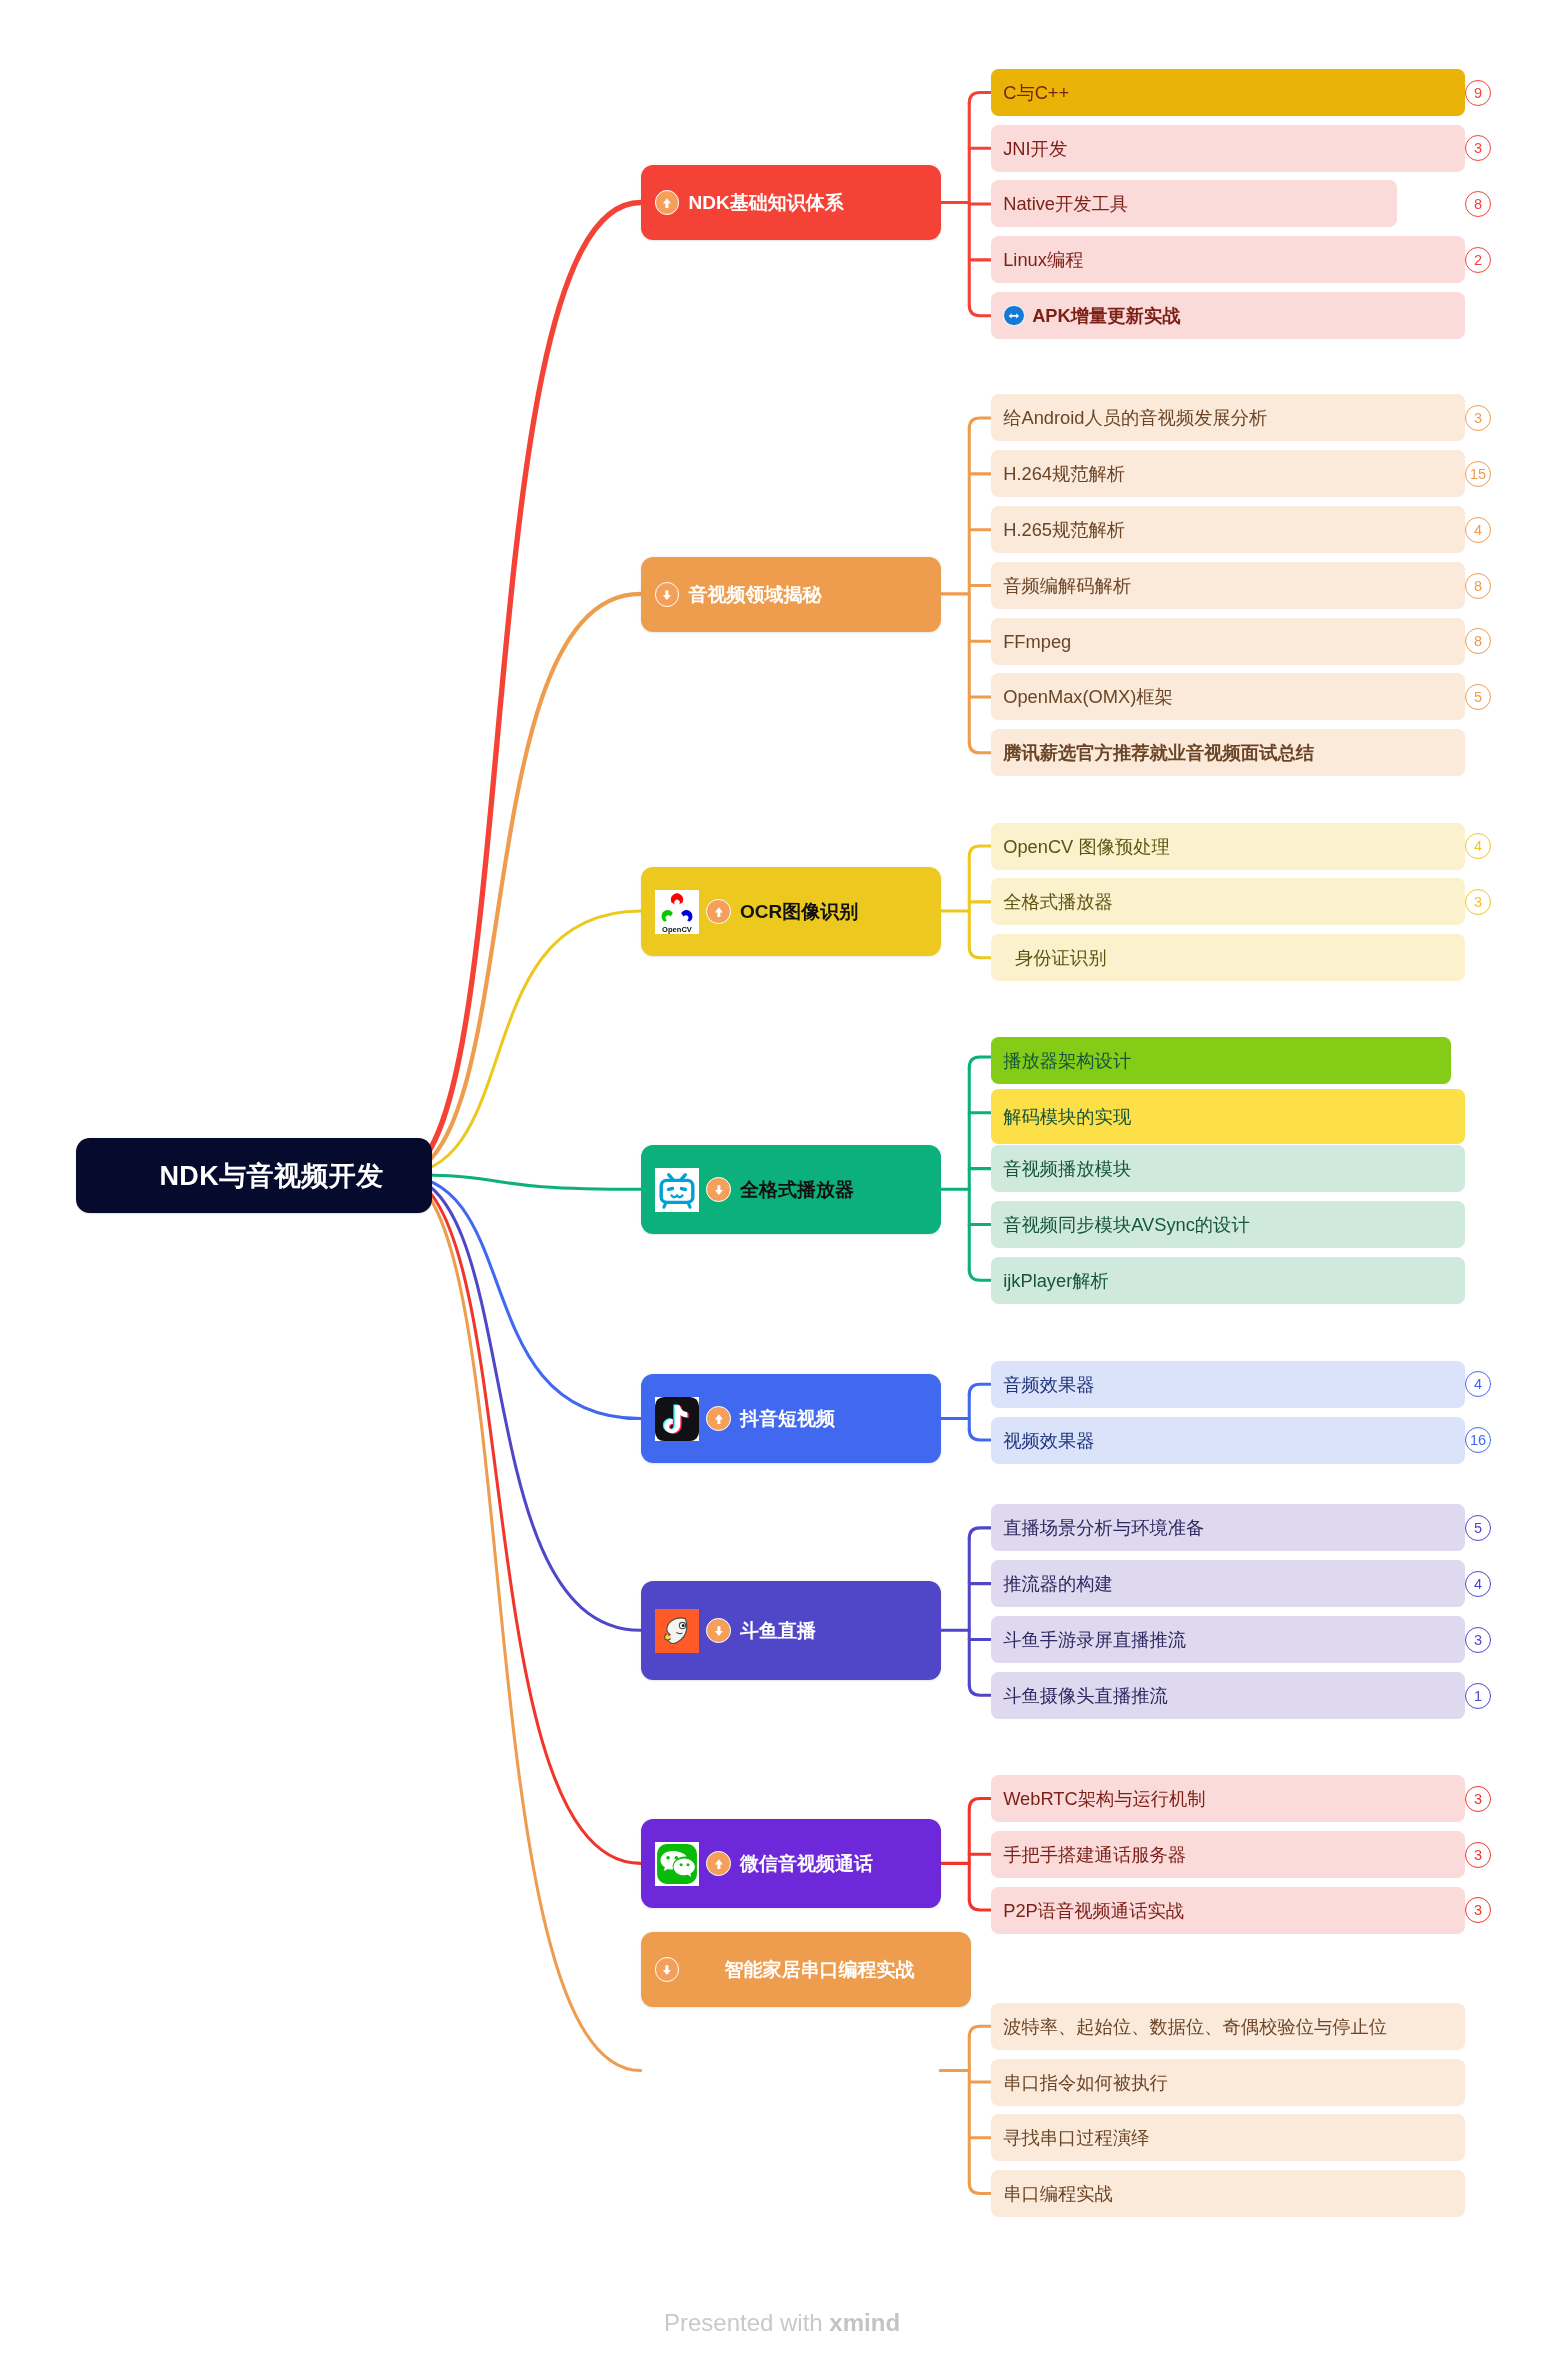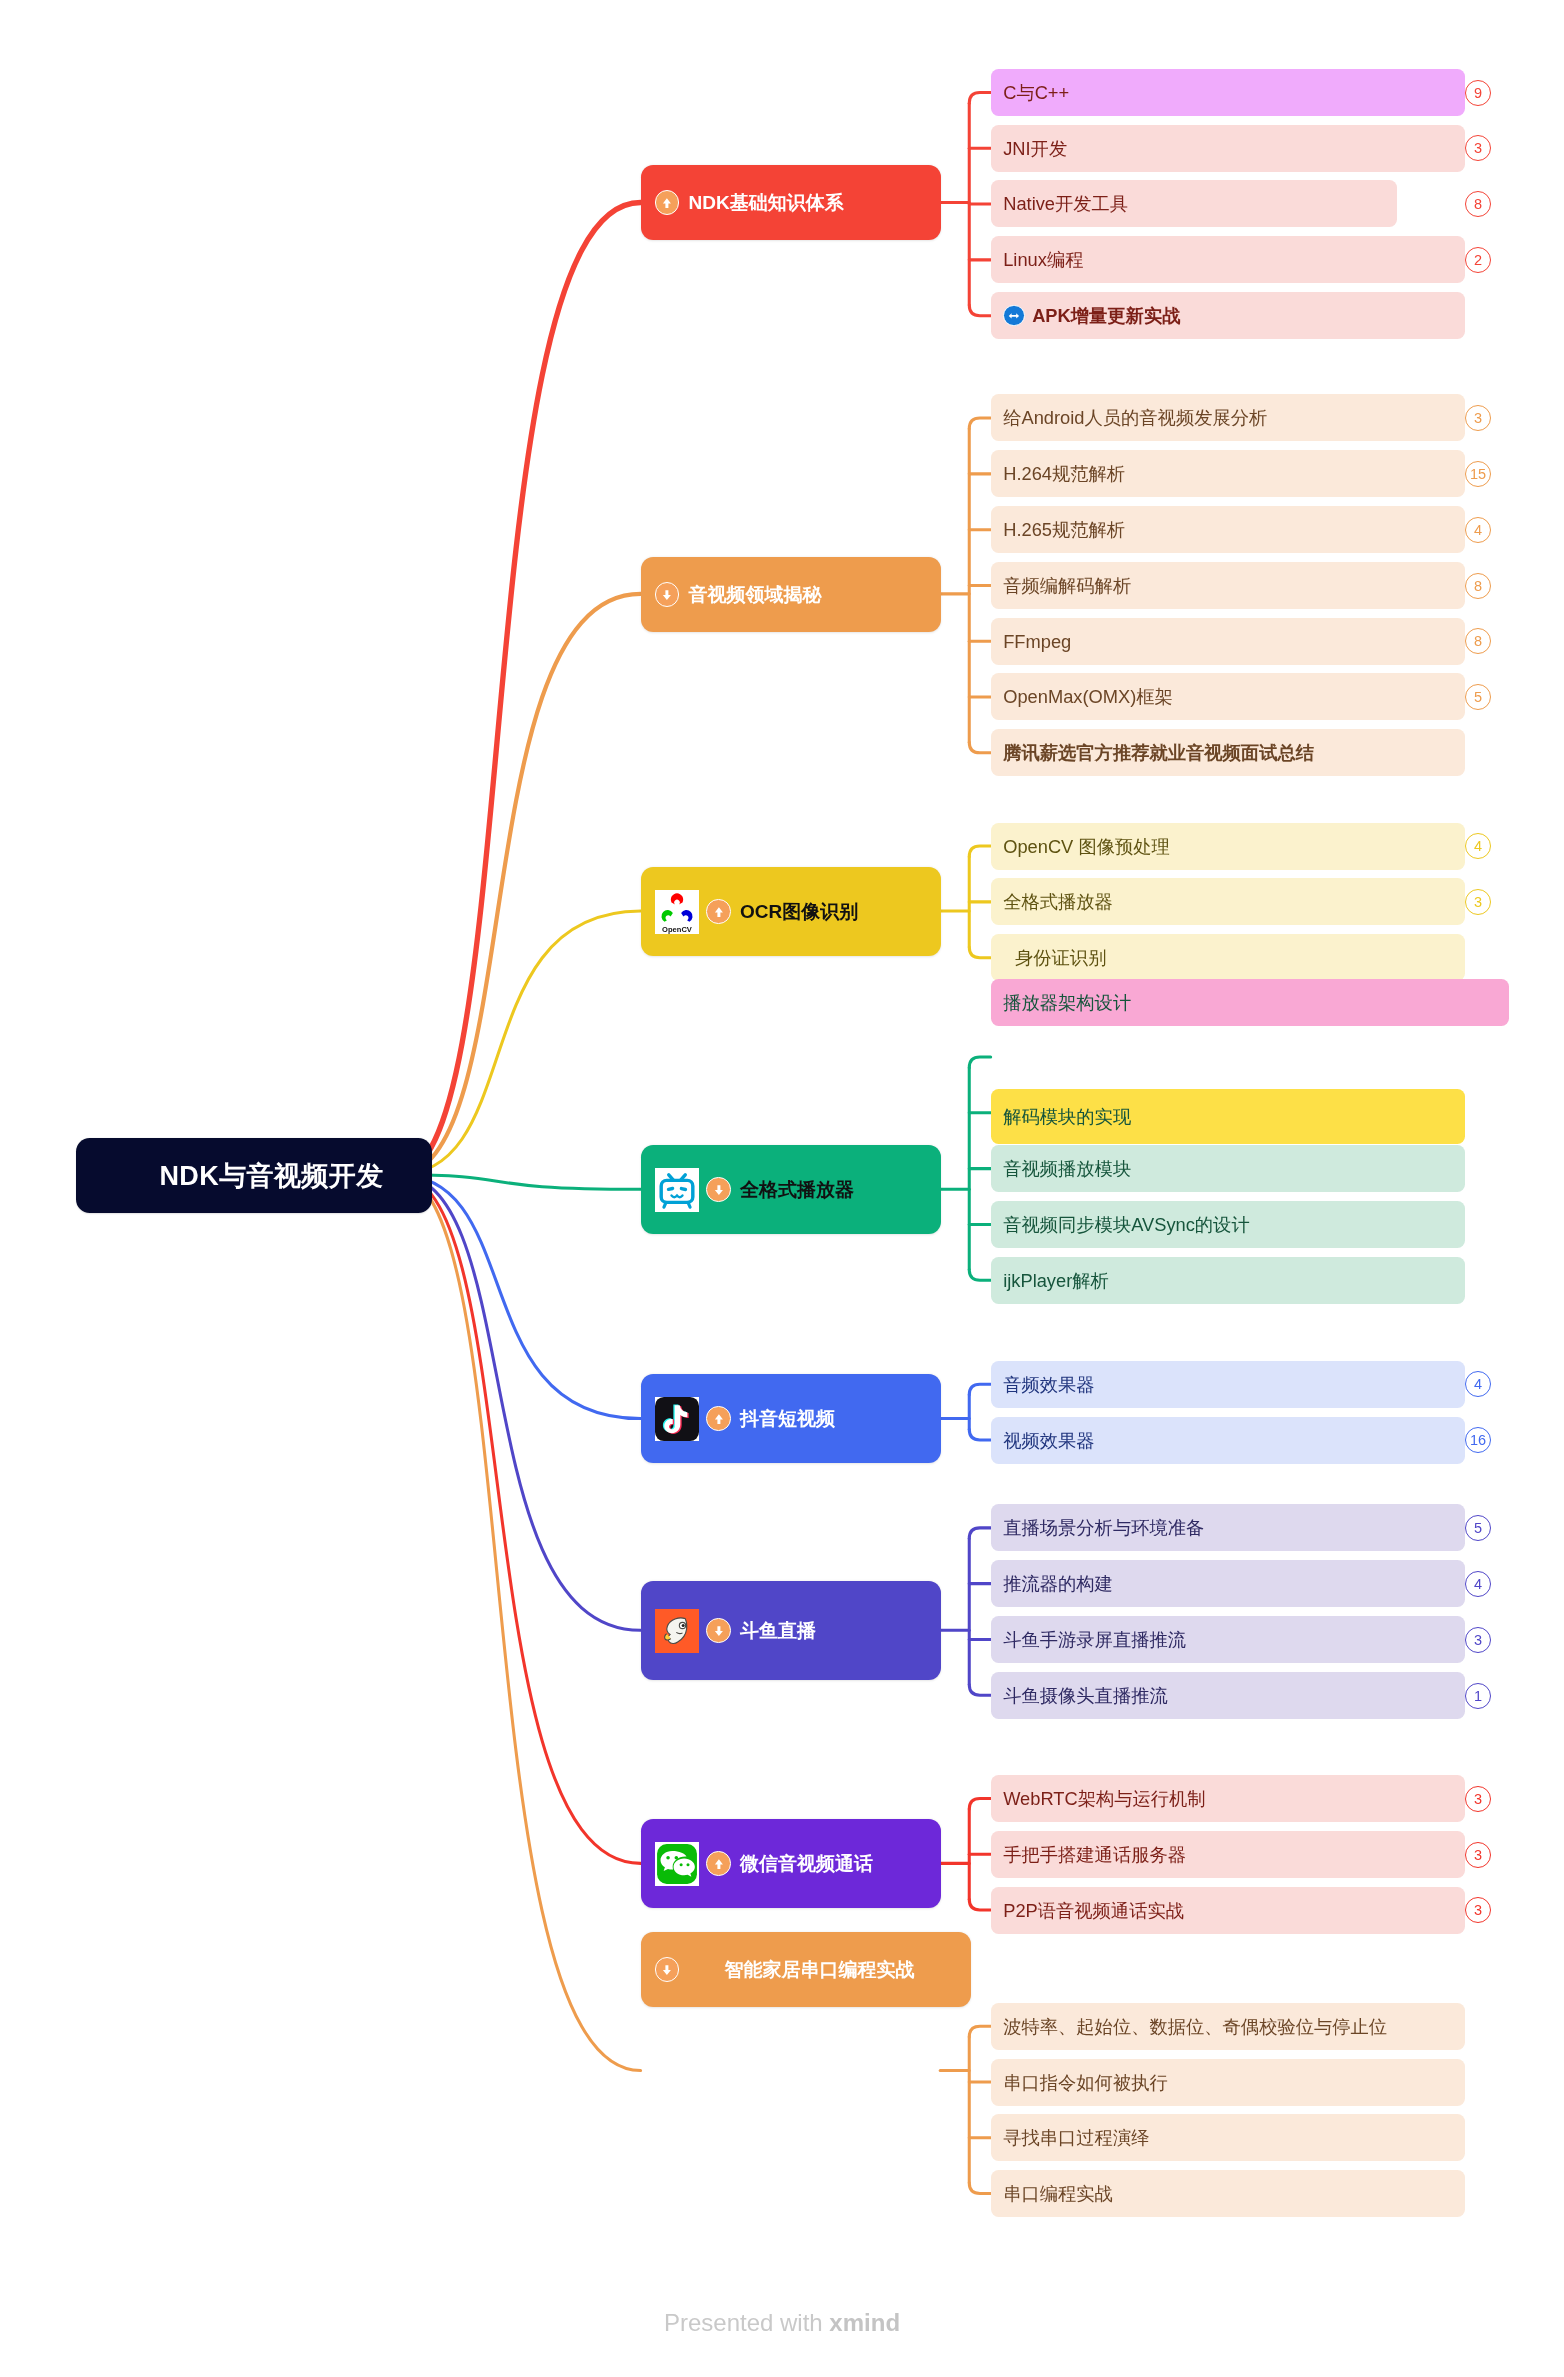--- a/index.html
+++ b/index.html
@@ -134,21 +134,21 @@
   <div id="nodes">
       <div class="branch-node" style="left:641px;top:165px;width:300px;height:75px;background:#f44336;">
 
       <span class="marker up">
           <svg width="13.8" height="13.8" viewBox="0 0 24 24">
             <path d="M12 4 L19 13 L14.6 13 L14.6 21 L9.4 21 L9.4 13 L5 13 Z" fill="#fff"></path>
           </svg>
         </span>
       <span class="branch-label" style="color:#ffffff;">NDK基础知识体系</span>
     </div>
-      <div class="leaf-node" style="left:991px;top:69px;width:474px;height:47px;background:#f0abfc;">
+      <div class="leaf-node" style="left:991px;top:69px;width:474px;height:47px;background:#eab308;">
 
         <span class="leaf-label" style="color:#7c1f17;">C与C++</span>
       </div>
       <div class="badge" style="left:1465px;top:80px;color:#f44336;">
           <span>9</span>
         </div>
       <div class="leaf-node" style="left:991px;top:125px;width:474px;height:47px;background:#fadbd9;">
 
         <span class="leaf-label" style="color:#7c1f17;">JNI开发</span>
       </div>
@@ -279,21 +279,21 @@
             <path d="M16 50 L13 57 M48 50 L51 57" stroke="#00a1d6" stroke-width="4.6" stroke-linecap="round"></path>
           </svg>
         </span>
       <span class="marker down">
           <svg width="13.8" height="13.8" viewBox="0 0 24 24">
             <path d="M12 21 L5 12 L9.4 12 L9.4 4 L14.6 4 L14.6 12 L19 12 Z" fill="#fff"></path>
           </svg>
         </span>
       <span class="branch-label" style="color:#111111;">全格式播放器</span>
     </div>
-      <div class="leaf-node" style="left:991px;top:979px;width:518px;height:47px;background:#f9a8d4;">
+      <div class="leaf-node" style="left:991px;top:1037px;width:460px;height:47px;background:#84cc16;">
 
         <span class="leaf-label" style="color:#16553c;">播放器架构设计</span>
       </div>
       <div class="leaf-node" style="left:991px;top:1089px;width:474px;height:55px;background:#fde047;">
 
         <span class="leaf-label" style="color:#16553c;">解码模块的实现</span>
       </div>
       <div class="leaf-node" style="left:991px;top:1145px;width:474px;height:47px;background:#cfeadd;">
 
         <span class="leaf-label" style="color:#16553c;">音视频播放模块</span>

